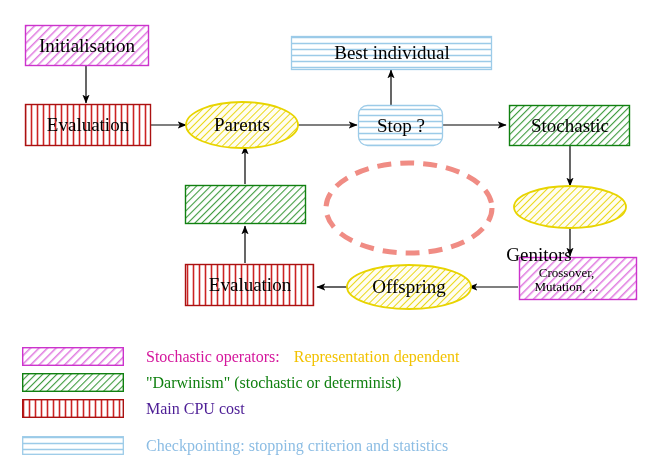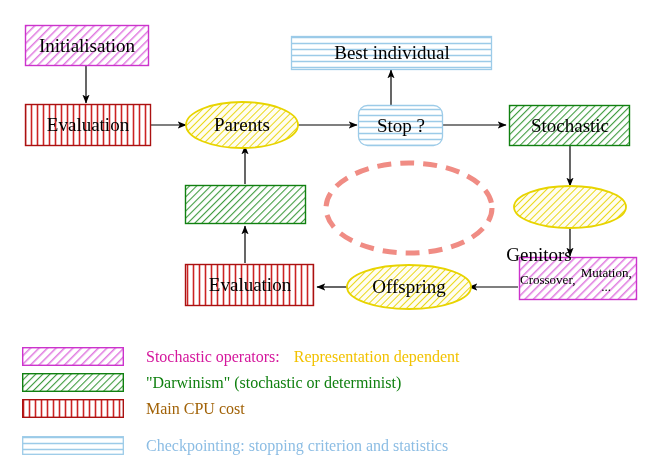--- a/index.html
+++ b/index.html
@@ -51,21 +51,21 @@
     flex: 0 0 auto;
   }
   .legend-text {
     margin-left: 22px;
     font-size: 16px;
     white-space: nowrap;
   }
   .t-magenta { color: #d4179c; }
   .t-gold    { color: #f2c200; }
   .t-green   { color: #108010; }
-  .t-red     { color: #a16207; }
+  .t-red     { color: #4c1d95; }
   .t-blue    { color: #8cbde4; }
   .sp { display: inline-block; width: 14px; }
 </style>
 </head>
 <body>
 
 <div id="canvas">
 
   <svg class="layer" viewBox="0 0 662 471" xmlns="http://www.w3.org/2000/svg">
     <defs>
@@ -157,21 +157,21 @@
   <div class="node-label lbl-big" style="left:359px; top:105px; width:84px;  height:41px;">Stop ?</div>
 
   <div class="node-label lbl-big" style="left:186px; top:104px; width:112px; height:42px;">Parents</div>
 
   <div class="node-label lbl-big" style="left:292px; top:36px;  width:200px; height:34px;">Best individual</div>
 
   <div class="node-label lbl-big" style="left:510px; top:105px; width:120px; height:41px;">Stochastic</div>
 
   <div class="node-label lbl-big" style="left:483px; top:186px; width:112px; height:42px;margin-top:48px;">Genitors</div>
 
-  <div class="node-label lbl-small" style="left:520px; top:258px; width:117px; height:43px; flex-direction:row;">
+  <div class="node-label lbl-small" style="left:508px; top:258px; width:117px; height:43px; flex-direction:column;">
     <span>Crossover,</span>
     <span>Mutation, ...</span>
   </div>
 
   <div class="node-label lbl-big" style="left:348px; top:266px; width:122px; height:42px;">Offspring</div>
 
   <div class="node-label lbl-big" style="left:186px; top:264px; width:128px; height:42px;">Evaluation</div>
 
 
 

